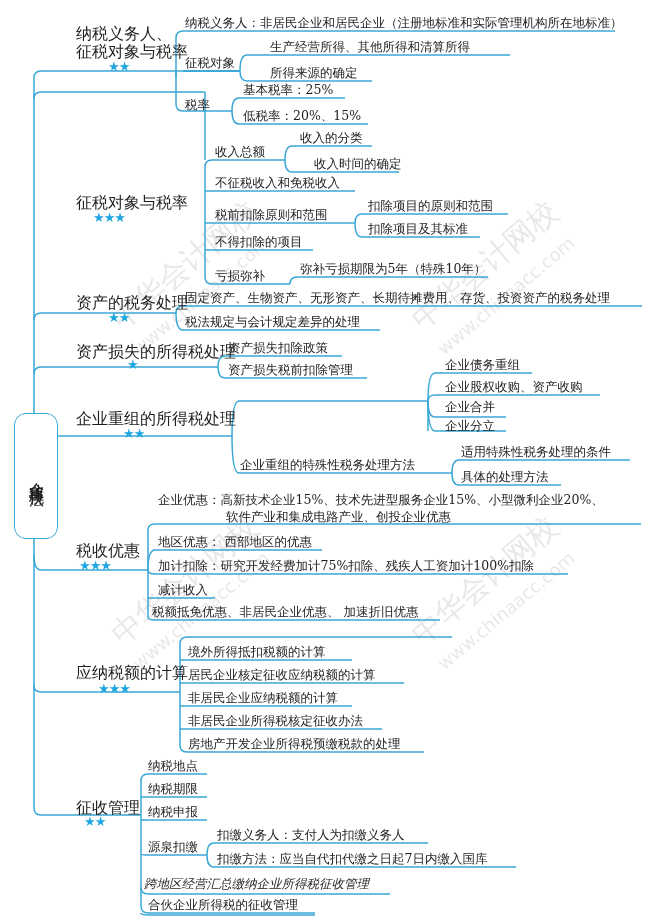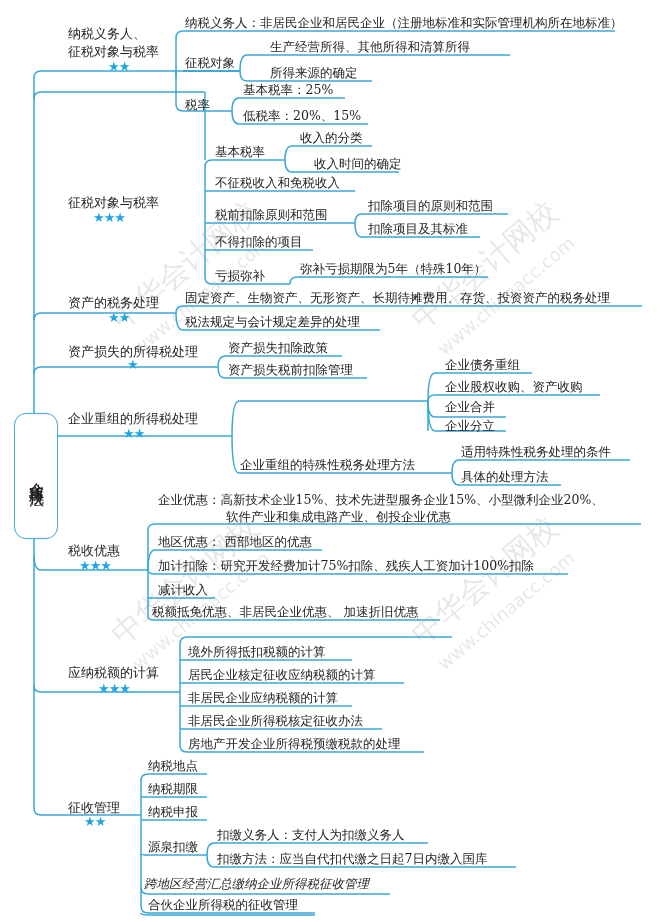--- a/index.html
+++ b/index.html
@@ -1,21 +1,21 @@
 <!DOCTYPE html>
 <html><head>
 <meta charset="utf-8">
 <style>
   html, body { margin:0; padding:0; background:#ffffff; }
   body { width:664px; height:922px; position:relative; overflow:hidden;
          font-family:"DejaVu Serif","Liberation Serif",serif; color:#222; }
   #map { position:absolute; left:0; top:0; width:664px; height:922px; }
   svg.lines { position:absolute; left:0; top:0; }
   .t { position:absolute; white-space:nowrap; font-size:12.5px; line-height:16px; color:#1e1e1e; }
-  .branch { position:absolute; font-size:13px; line-height:18px; text-align:center; color:#1e1e1e; white-space:nowrap; }
+  .branch { position:absolute; font-size:16px; line-height:18px; text-align:center; color:#1e1e1e; white-space:nowrap;margin-left:8px; }
   .stars { position:absolute; color:#1fa6e0; font-size:13px; letter-spacing:-1px; line-height:13px; }
   .root { position:absolute; left:14px; top:413px; width:42px; height:124px;
           border:1.6px solid #3aa8d6; border-radius:12px; background:#fff;
           display:flex; align-items:center; justify-content:center; }
   .root span { writing-mode:vertical-rl; font-size:15px; letter-spacing:2px; color:#1e1e1e; }
   .wm { position:absolute; color:rgba(150,150,150,0.22); font-size:30px; transform:rotate(-40deg); white-space:nowrap; pointer-events:none; font-family:"DejaVu Sans",sans-serif; }
   .wm2 { position:absolute; color:rgba(150,150,150,0.22); font-size:18px; transform:rotate(-40deg); white-space:nowrap; pointer-events:none; font-family:"DejaVu Sans",sans-serif; }
 </style>
 </head>
 <body>
@@ -128,21 +128,21 @@
   <div class="t" style="left:270px;top:39px;">生产经营所得、其他所得和清算所得</div>
   <div class="t" style="left:270px;top:65px;">所得来源的确定</div>
   <div class="t" style="left:185px;top:97px;">税率</div>
   <div class="t" style="left:243px;top:82px;">基本税率：25%</div>
   <div class="t" style="left:243px;top:108px;">低税率：20%、15%</div>
 
   <div>
     <div class="branch" style="left:68px;top:194px;">征税对象与税率</div>
     <div class="stars" style="left:93px;top:211px;">★★★</div>
   </div>
-  <div class="t" style="left:215px;top:144px;">基本税率</div>
+  <div class="t" style="left:215px;top:144px;">收入总额</div>
   <div class="t" style="left:300px;top:130px;">收入的分类</div>
   <div class="t" style="left:314px;top:156px;">收入时间的确定</div>
   <div class="t" style="left:215px;top:175px;">不征税收入和免税收入</div>
   <div class="t" style="left:215px;top:207px;">税前扣除原则和范围</div>
   <div class="t" style="left:368px;top:198px;">扣除项目的原则和范围</div>
   <div class="t" style="left:368px;top:221px;">扣除项目及其标准</div>
   <div class="t" style="left:215px;top:234px;">不得扣除的项目</div>
   <div class="t" style="left:215px;top:268px;">亏损弥补</div>
   <div class="t" style="left:300px;top:261px;">弥补亏损期限为5年（特殊10年）</div>
 

